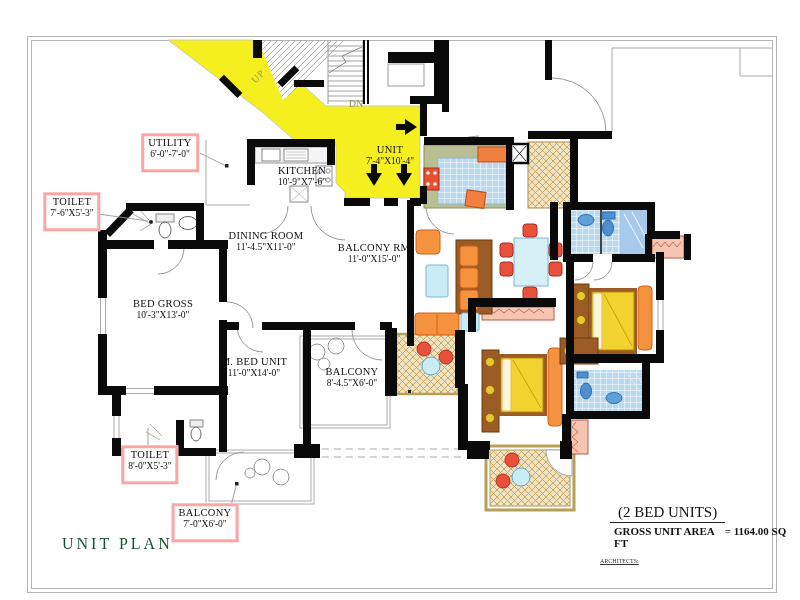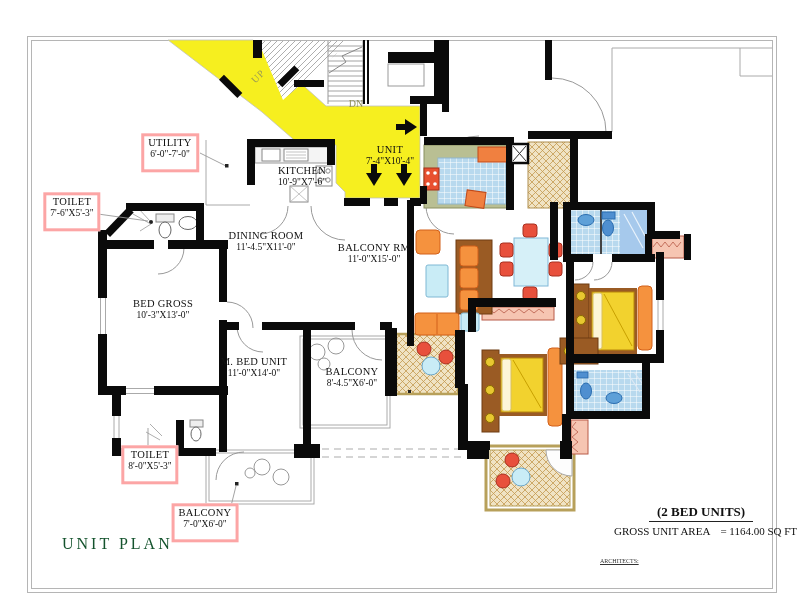--- a/index.html
+++ b/index.html
@@ -5,23 +5,23 @@
   html,body{margin:0;padding:0;background:#fff}
   .stage{position:relative;width:800px;height:600px;background:#ffffff;overflow:hidden;
          font-family:"Liberation Serif","DejaVu Serif",serif;color:#111}
   .plan-svg{position:absolute;left:0;top:0}
   .rlabel{position:absolute;transform:translate(-50%,-50%);text-align:center;line-height:1.12;
           white-space:nowrap;z-index:6}
   .rlabel .nm{font-size:10.5px;letter-spacing:.3px;display:block}
   .rlabel .dm{font-size:9.5px;display:block}
   .boxed{background:#fff;border:3px solid #fca5a5;padding:1px 4px 10px}
   .title{position:absolute;left:62px;top:535px;font-size:16px;letter-spacing:3px;color:#14532d;z-index:6}
-  .units{position:absolute;left:649px;top:504px;font-weight:bold;font-size:13px;
+  .units{position:absolute;left:610px;top:504px;font-weight:normal;font-size:15px;
          border-bottom:1.5px solid #222;padding:0 8px 1px;z-index:6}
-  .gross{position:absolute;left:614px;top:525px;font-weight:normal;font-size:11px;z-index:6}
+  .gross{position:absolute;left:614px;top:525px;font-weight:bold;font-size:11px;z-index:6}
   .gross .gv{margin-left:10px}
   .arch{position:absolute;left:600px;top:558px;font-size:6px;color:#333;
         text-decoration:underline;z-index:6}
   .up{position:absolute;left:258px;top:76px;transform:translate(-50%,-50%) rotate(-45deg);
       font-size:10px;color:#9a9a55;letter-spacing:1px;z-index:6}
   .dn{position:absolute;left:356px;top:103px;transform:translate(-50%,-50%);
       font-size:10px;color:#8f8f5a;z-index:6}
 </style>
 </head>
 <body>

